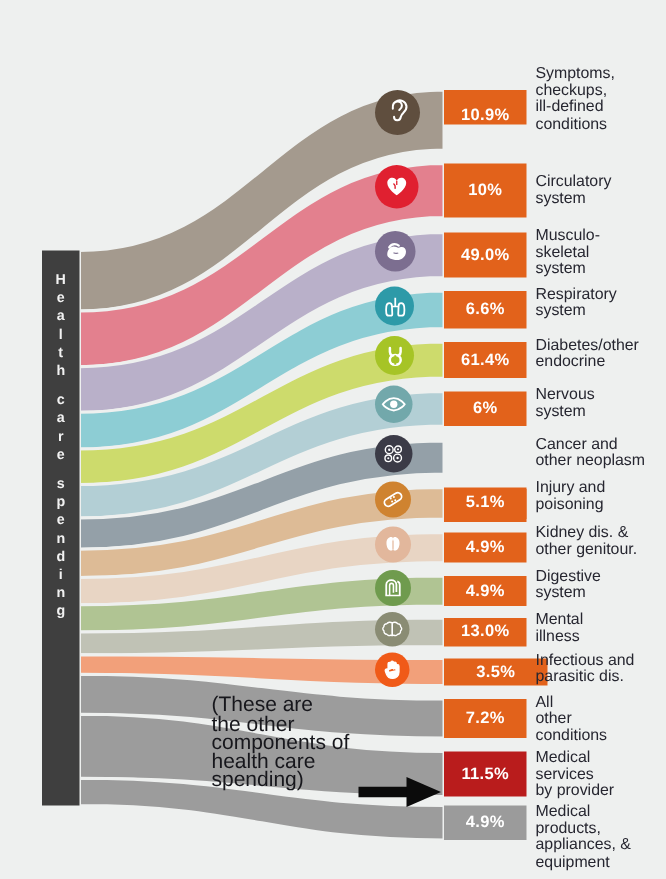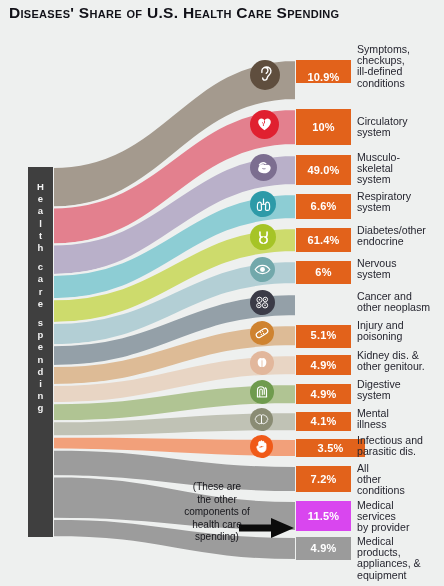--- a/index.html
+++ b/index.html
@@ -47,21 +47,21 @@
   .spine-label span{display:block;}
   .spine-label span.gap{height:7px;}
 
   
   .row{position:absolute;left:296px;}
   .pct-box{
     position:absolute;left:0;top:0;
     background:#e2621b;
     display:flex;align-items:center;justify-content:center;
   }
-  .pct-box.gray-dark{background:#d946ef;}
+  .pct-box.gray-dark{background:#b91c1c;}
   .pct-box.gray-mid{background:#9b9b9b;}
   .pct-text{
     font-size:11px;font-weight:bold;color:#ffffff;
     letter-spacing:.2px;line-height:1;
   }
   .row-label{
     position:absolute;left:61px;top:-2px;
     font-size:10.6px;
     color:#262630;
     line-height:11.2px;
@@ -72,36 +72,33 @@
   
   .icon-badge{
     position:absolute;
     border-radius:50%;
     display:flex;align-items:center;justify-content:center;
   }
   .icon-badge svg{display:block;}
 
   
   .annotation{
-    position:absolute;left:141px;top:481px;width:152px;
-    text-align:center;
-    font-size:10px;
+    position:absolute;left:141px;top:463px;width:152px;
+    text-align:left;
+    font-size:14px;
     line-height:12.6px;
     color:#17171c;
     white-space:pre-line;
   }
 </style>
 </head>
 <body>
 
 <div id="root">
 
-  <div class="title-bar">
-    <div class="title-text">Diseases' Share of U.S. Health Care Spending</div>
-  </div>
 
   <svg id="sankey" viewBox="0 0 444 586" preserveAspectRatio="none" aria-hidden="true">
       <path d="M53,167.00 C164.78,167.00 184.22,60 296,60 L296,100 C184.22,100 164.78,207.41 53,207.41 Z" fill="#a49a8e" stroke="#eef0ef" stroke-width="2"></path>
       <path d="M53,207.41 C164.78,207.41 184.22,109 296,109 L296,145 C184.22,145 164.78,244.48 53,244.48 Z" fill="#e3808e" stroke="#eef0ef" stroke-width="2"></path>
       <path d="M53,244.48 C164.78,244.48 184.22,155 296,155 L296,185 C184.22,185 164.78,274.89 53,274.89 Z" fill="#b9b0c9" stroke="#eef0ef" stroke-width="2"></path>
       <path d="M53,274.89 C164.78,274.89 184.22,194 296,194 L296,219 C184.22,219 164.78,299.35 53,299.35 Z" fill="#8dcdd4" stroke="#eef0ef" stroke-width="2"></path>
       <path d="M53,299.35 C164.78,299.35 184.22,228 296,228 L296,252 C184.22,252 164.78,323.08 53,323.08 Z" fill="#cddb6c" stroke="#eef0ef" stroke-width="2"></path>
       <path d="M53,323.08 C164.78,323.08 184.22,261 296,261 L296,284 C184.22,284 164.78,345.33 53,345.33 Z" fill="#b3cfd5" stroke="#eef0ef" stroke-width="2"></path>
       <path d="M53,345.33 C164.78,345.33 184.22,294 296,294 L296,316 C184.22,316 164.78,366.09 53,366.09 Z" fill="#94a0a8" stroke="#eef0ef" stroke-width="2"></path>
       <path d="M53,366.09 C164.78,366.09 184.22,325 296,325 L296,346 C184.22,346 164.78,385.00 53,385.00 Z" fill="#ddbb96" stroke="#eef0ef" stroke-width="2"></path>
@@ -212,21 +209,21 @@
       </div>
       <div class="row" style="top: 384px;">
         <div class="pct-box" style="width: 55px; height: 20px;">
           <span class="pct-text">4.9%</span>
         </div>
         <div class="row-label" style="top: -5px;">Digestive
 system</div>
       </div>
       <div class="row" style="top: 412px;">
         <div class="pct-box" style="width: 55px; height: 19px;">
-          <span class="pct-text">4.1%</span>
+          <span class="pct-text">13.0%</span>
         </div>
         <div class="row-label" style="top: -4px;">Mental
 illness</div>
       </div>
       <div class="row" style="top: 439px;">
         <div class="pct-box" style="width: 69px; height: 18px;">
           <span class="pct-text">3.5%</span>
         </div>
         <div class="row-label" style="top: -4px;">Infectious and
 parasitic dis.</div>

